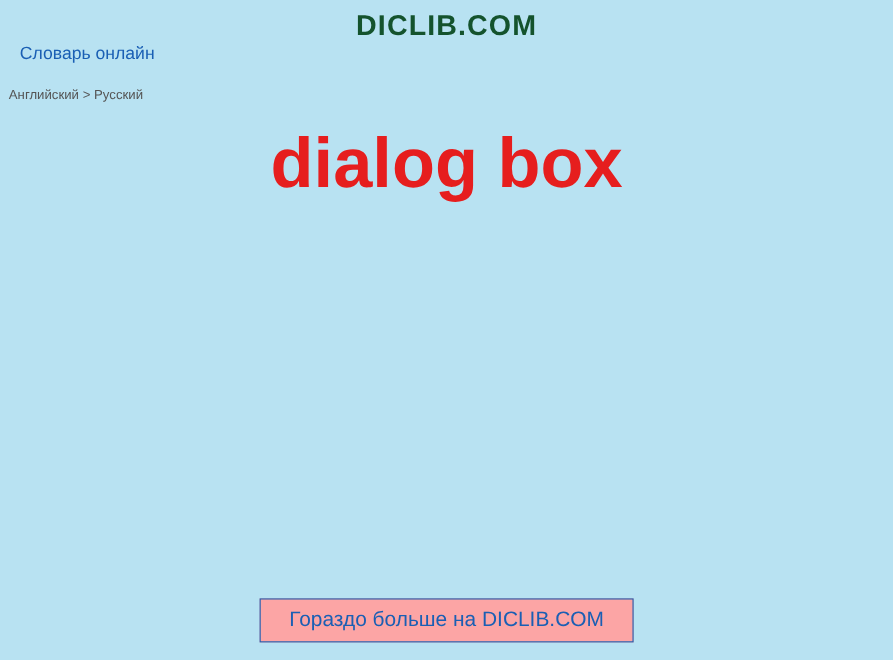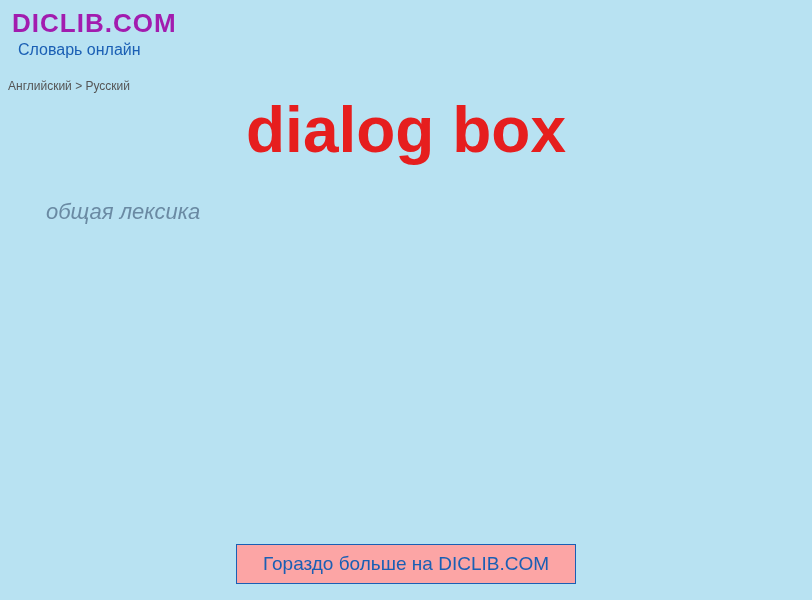--- a/index.html
+++ b/index.html
@@ -12,41 +12,43 @@
       height: 600px;
       background: #b8e2f2;
       font-family: Arial, Helvetica, sans-serif;
       position: relative;
       overflow: hidden;
     }
     .header {
       padding: 8px 12px 0 12px;
     }
     .site-logo {
-      color: #a21caf;
+      color: #14532d;
       font-size: 26px;
       font-weight: bold;
       letter-spacing: 1px;
+      text-align: center;
     }
     .site-tagline {
       color: #1a5fb4;
       font-size: 16px;
       margin-top: 2px;
       margin-left: 6px;
     }
     .breadcrumb {
       color: #555;
       font-size: 12px;
       margin: 20px 0 0 8px;
     }
     .main-title {
       color: #e61e1e;
       font-size: 64px;
       font-weight: bold;
       text-align: center;
+      margin-top: 18px;
       margin-bottom: 30px;
     }
     .content {
       padding: 0 46px 0 46px;
       font-size: 22px;
       color: #222;
       line-height: 1.35;
     }
     .category-label {
       color: #6a8aa3;
@@ -100,20 +102,19 @@
 <div class="header">
   <div class="site-logo">DICLIB.COM</div>
   <div class="site-tagline">Словарь онлайн</div>
 </div>
 
 <div class="breadcrumb">Английский &gt; Русский</div>
 
 <h1 class="main-title">dialog box</h1>
 
 <div class="content">
-  <div class="category-label">общая лексика</div>
 </div>
 
 <div class="bottom-fade"></div>
 
 <div class="cta-wrapper">
   <button class="cta-button">Гораздо больше на DICLIB.COM</button>
 </div>
 
 </body></html>

